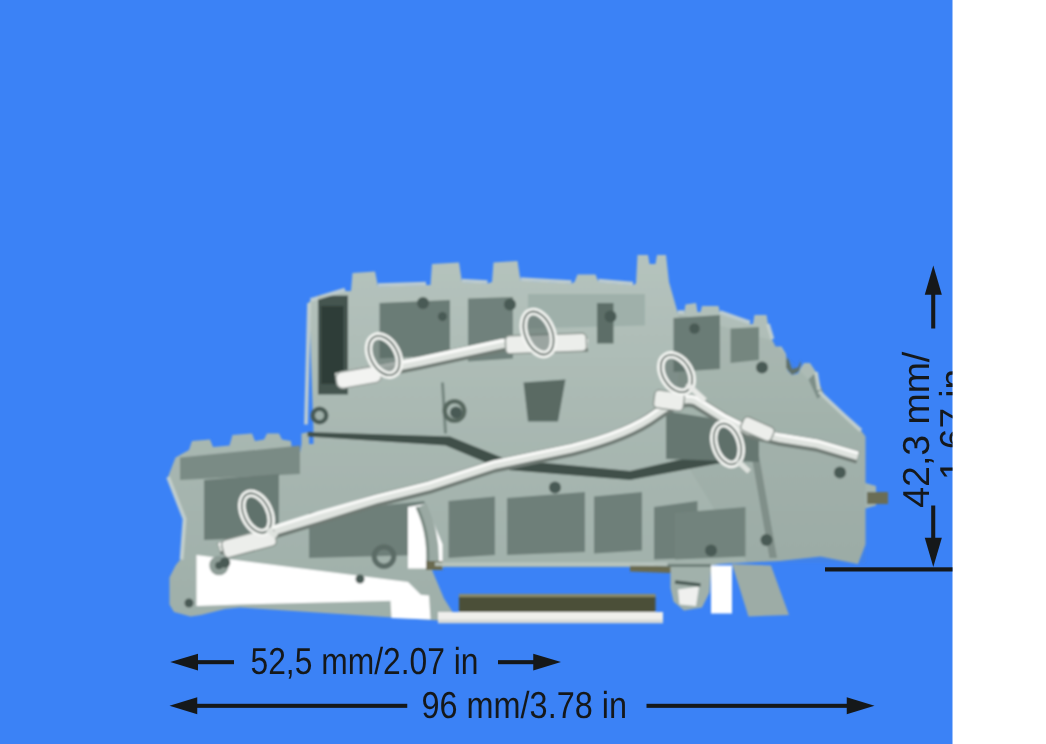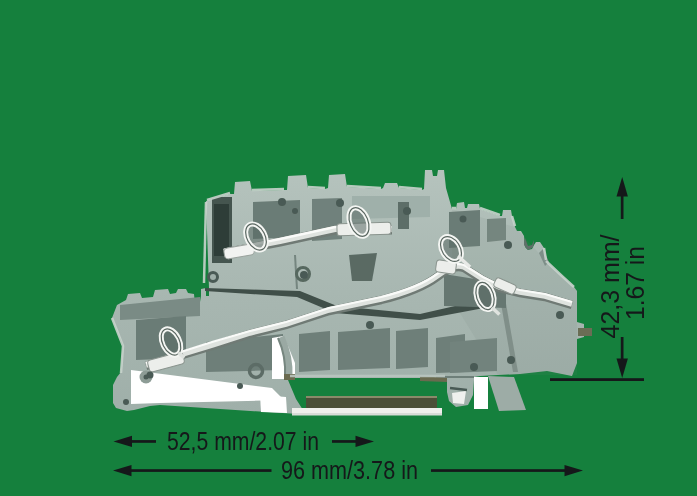--- a/index.html
+++ b/index.html
@@ -1,16 +1,16 @@
 <!DOCTYPE html>
 <html><head>
 <meta charset="utf-8">
 <style>
   html,body{margin:0;padding:0;background:#ffffff;}
-  #stage{position:relative;width:697px;height:496px;background:#15803d;overflow:hidden;
+  #stage{position:relative;width:635px;height:496px;background:#3b82f6;overflow:hidden;
          font-family:"Liberation Sans", sans-serif;}
   svg{position:absolute;left:0;top:0;}
   .dim{fill:#15181a;font-family:"Liberation Sans", sans-serif;font-size:25px;}
 </style>
 </head>
 <body>
 <div id="stage">
 <svg width="697" height="496" viewBox="0 0 697 496">
 <defs>
   <linearGradient id="bodyg" x1="0" y1="0" x2="0" y2="1">

